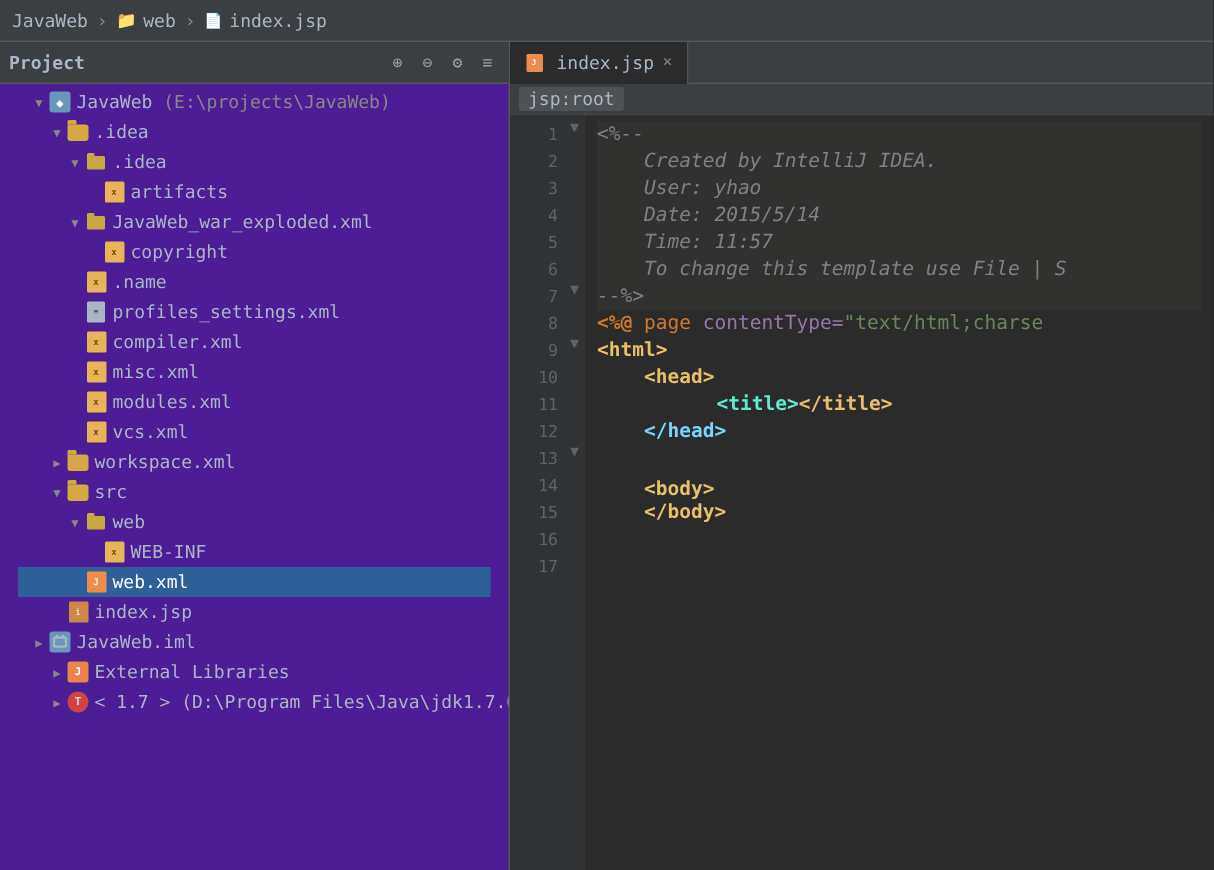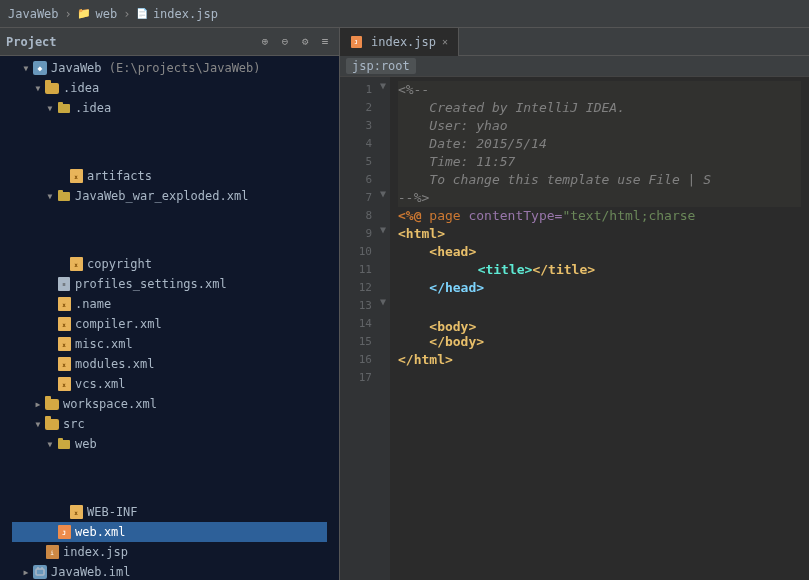--- a/index.html
+++ b/index.html
@@ -46,21 +46,21 @@
 
     
     .main-layout {
       display: flex;
       height: calc(580px - 28px);
     }
 
     
     .left-panel {
       width: 340px;
-      background: #0f172a;
+      background: #4c1d95;
       border-right: 1px solid #555;
       display: flex;
       flex-direction: column;
     }
 
     
     .project-toolbar {
       display: flex;
       align-items: center;
       padding: 4px 6px;
@@ -100,21 +100,21 @@
       height: 20px;
       cursor: pointer;
       white-space: nowrap;
     }
     .tree-item.selected { background: #2d6099; color: #fff; }
     .tree-item.selected .item-label { color: #fff; }
 
     .indent1 { padding-left: 8px; }
     .indent2 { padding-left: 20px; }
     .indent3 { padding-left: 32px; }
-    .indent4 { padding-left: 44px; margin-top: 48px; }
+    .indent4 { padding-left: 44px; }
 
     .item-icon {
       width: 16px;
       height: 16px;
       display: inline-flex;
       align-items: center;
       justify-content: center;
       margin-right: 3px;
       flex-shrink: 0;
     }
@@ -464,31 +464,31 @@
         <span class="arrow empty"></span>
         <span class="item-icon">
           <div class="icon-xml">x</div>
         </span>
         <span class="item-label">copyright</span>
       </div>
 
       <div class="tree-item indent3">
         <span class="arrow empty"></span>
         <span class="item-icon">
+          <div class="icon-xml">x</div>
+        </span>
+        <span class="item-label">.name</span>
+      </div>
+
+      <div class="tree-item indent3">
+        <span class="arrow empty"></span>
+        <span class="item-icon">
           <div class="icon-text-file">≡</div>
         </span>
         <span class="item-label">profiles_settings.xml</span>
-      </div>
-
-      <div class="tree-item indent3">
-        <span class="arrow empty"></span>
-        <span class="item-icon">
-          <div class="icon-xml">x</div>
-        </span>
-        <span class="item-label">.name</span>
       </div>
 
       <div class="tree-item indent3">
         <span class="arrow empty"></span>
         <span class="item-icon">
           <div class="icon-xml">x</div>
         </span>
         <span class="item-label">compiler.xml</span>
       </div>
 
@@ -662,19 +662,18 @@
             <div class="code-line" style="background: rgba(255, 255, 200, 0.03);"><span style="color: rgb(128, 128, 128); font-style: italic;">    To change this template use File | S</span></div>
             <div class="code-line" style="background: rgba(255, 255, 200, 0.03);"><span style="color: rgb(128, 128, 128); font-style: italic;">--%&gt;</span></div>
             <div class="code-line"><span style="color: rgb(204, 120, 50); font-weight: bold;">&lt;%@ </span><span style="color: rgb(204, 120, 50);">page </span><span style="color: rgb(152, 118, 170);">contentType=</span><span style="color: rgb(106, 135, 89);">"text/html;charse</span></div>
             <div class="code-line"><span style="color: rgb(232, 191, 106); font-style: normal; font-weight: bold;">&lt;html&gt;</span></div>
             <div class="code-line"><span style="color: rgb(169, 183, 198);">    </span><span style="color: rgb(232, 191, 106); font-style: normal; font-weight: bold;">&lt;head&gt;</span></div>
             <div class="code-line"><span style="color: rgb(169, 183, 198);">        </span><span style="color: #5eead4; font-style: normal; font-weight: bold; margin-left: 17px;">&lt;title&gt;</span><span style="color: rgb(232, 191, 106); font-style: normal; font-weight: bold;">&lt;/title&gt;</span></div>
             <div class="code-line"><span style="color: rgb(169, 183, 198);">    </span><span style="color: #7dd3fc; font-style: normal; font-weight: bold;">&lt;/head&gt;</span></div>
             <div class="code-line"><span style="color: rgb(169, 183, 198);">    </span><span style="color: rgb(232, 191, 106); font-style: normal; font-weight: bold; margin-top: 41px;">&lt;body&gt;</span></div>
             <div class="code-line"></div>
             <div class="code-line"><span style="color: rgb(169, 183, 198);">    </span><span style="color: rgb(232, 191, 106); font-style: normal; font-weight: bold;">&lt;/body&gt;</span></div>
-            <div class="code-line"><span style="color: rgb(232, 191, 106); font-style: normal; font-weight: bold;">&lt;/html&gt;</span></div>
             <div class="code-line"></div>
           </div>
       </div>
     </div>
   </div>
 </div>
 
 </body></html>

